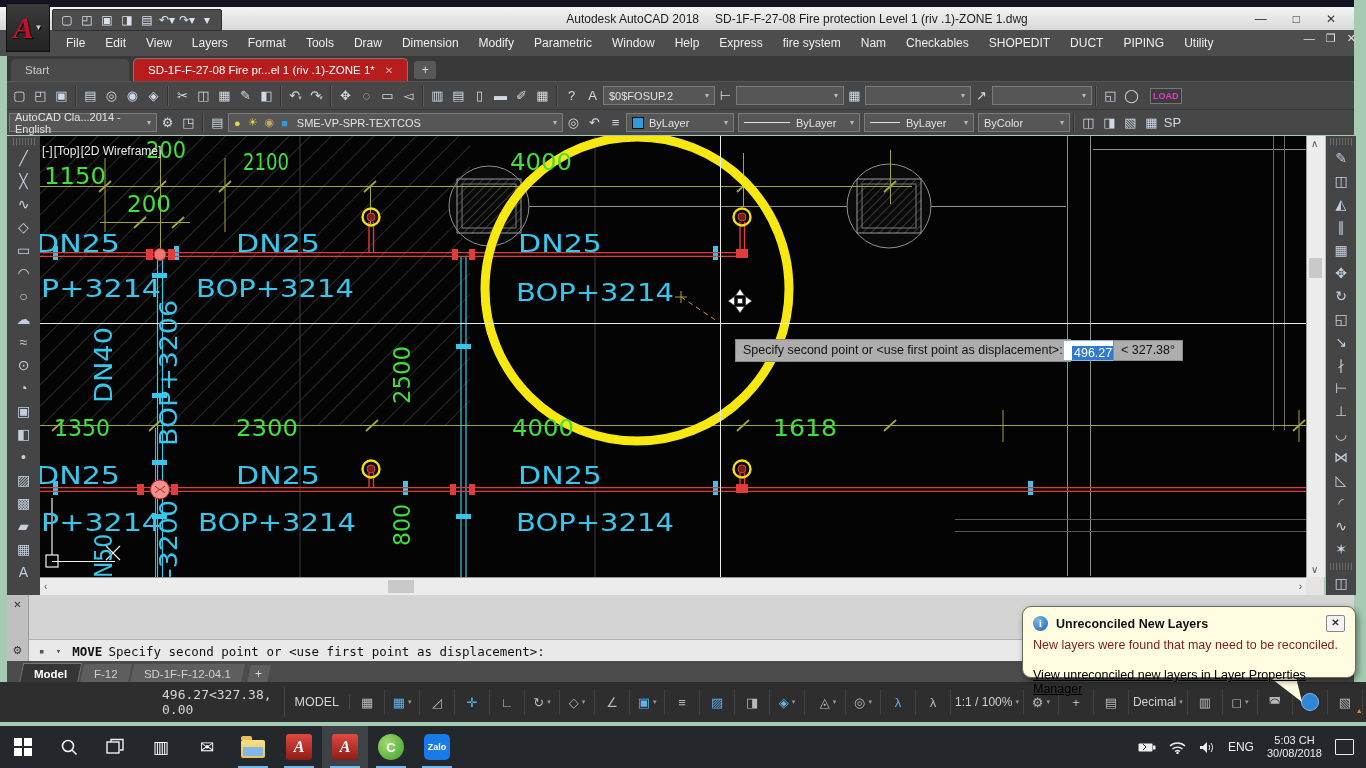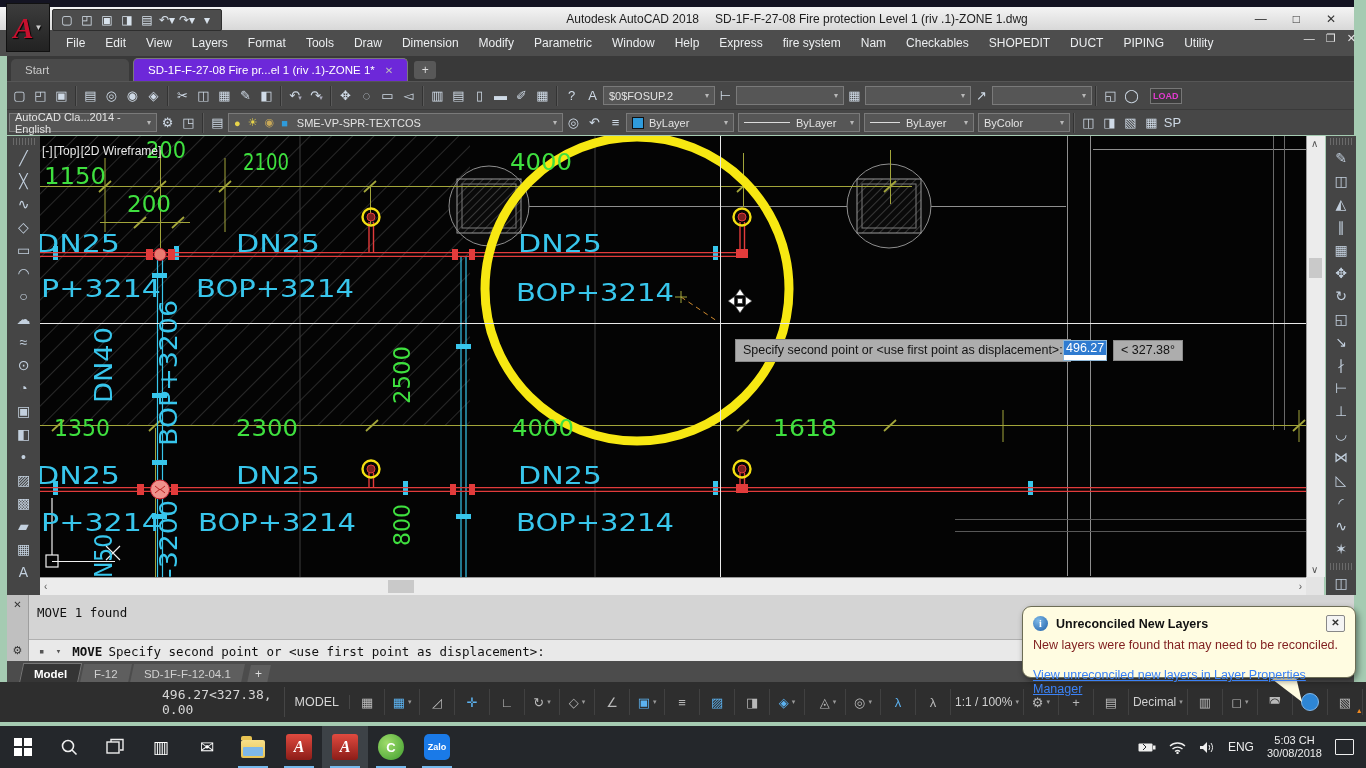--- a/index.html
+++ b/index.html
@@ -18,21 +18,21 @@
   .winbtns{position:absolute;right:18px;top:0;height:23px;display:flex;align-items:center;gap:26px;color:#333;font-size:12px}
   .winbtns span{cursor:default}
   
   .menubar{left:0;top:30px;width:1354px;height:26px;background:#4d4d4d;display:flex;align-items:center;padding-left:56px;box-sizing:border-box}
   .mi{color:#eceef0;font-size:12px;padding:0 10px;line-height:26px;cursor:default}
   .mdi{position:absolute;right:6px;top:32px;color:#e6e6e6;font-size:11px;letter-spacing:4px}
   
   .filetabs{left:7px;top:56px;width:1347px;height:25px;background:#393939;display:flex;align-items:flex-end}
   .ftab{height:22px;display:flex;align-items:center;padding:0 14px;font-size:11.5px;border-radius:5px 5px 0 0;margin-left:4px}
   .ftab.start{background:#4a4a4a;color:#c9c9c9;width:90px}
-  .ftab.active{background:#6d28d9;color:#fff;border:1px solid #7a7a7a;border-bottom:none}
+  .ftab.active{background:#b91c1c;color:#fff;border:1px solid #7a7a7a;border-bottom:none}
   .ftab .x{margin-left:10px;color:#bbb;font-size:10px}
   .ftab-plus{width:22px;height:18px;background:#585858;border-radius:3px;color:#ddd;text-align:center;line-height:18px;margin-left:6px;margin-bottom:2px;font-size:12px}
   
   .tb{left:7px;width:1347px;background:#474747;display:flex;align-items:center;box-sizing:border-box}
   .tb1{top:81px;height:28px;border-top:1px solid #565656;padding-left:2px}
   .tb2{top:109px;height:26px;border-top:1px solid #3a3a3a;padding-left:2px}
   .tbi{width:21px;height:22px;color:#cfdae6;font-size:13px;line-height:22px;text-align:center;cursor:default;flex:none}
   .tbi .dd{font-size:7px;color:#aab;margin-left:-2px}
   .sep{width:1px;height:20px;background:#333;border-right:1px solid #5a5a5a;margin:0 3px;flex:none}
   .combo{display:flex;align-items:center;height:19px;background:#565656;border:1px solid #7a7a7a;color:#e3e3e3;font-size:11px;padding:0 5px;box-sizing:border-box;flex:none}
@@ -50,21 +50,21 @@
   .vplabel{position:absolute;left:2px;top:8px;color:#e8e8e8;font-size:12px;z-index:5}
   .vplabel span{margin-right:1px;cursor:default}
   .vscroll{left:1306px;top:136px;width:18px;height:441px;background:#ececec;border-left:1px solid #999}
   .hscroll{left:40px;top:577px;width:1266px;height:18px;background:#ececec;border-top:1px solid #999}
   .scr-arrow{position:absolute;color:#555;font-size:10px}
   .vthumb{position:absolute;left:2px;top:122px;width:13px;height:20px;background:#c9c9c9}
   .hthumb{position:absolute;left:348px;top:2px;width:26px;height:13px;background:#c9c9c9}
   .corner{left:1306px;top:577px;width:18px;height:18px;background:#e4e4e4}
   
   .dyn-tip{position:absolute;left:695px;top:203px;height:21px;background:#adadad;border:1px solid #8a8a8a;color:#141414;font-size:12.5px;line-height:21px;padding:0 7px;white-space:nowrap;z-index:6}
-  .dyn-val{position:absolute;left:1023px;top:204px;height:19px;background:#fff;border:1px solid #8fb8d8;z-index:6;display:flex;align-items:flex-start;padding:0 0}
+  .dyn-val{position:absolute;left:1023px;top:204px;height:19px;background:#fff;border:1px solid #8fb8d8;z-index:6;display:flex;align-items:flex-end;padding:0 8px}
   .dyn-val span{background:#2f7bd0;color:#fff;font-size:12.5px;padding:0 2px}
   .dyn-ang{position:absolute;left:1073px;top:204px;height:19px;background:#adadad;border:1px solid #8a8a8a;color:#141414;font-size:12.5px;line-height:19px;padding:0 7px;z-index:6;white-space:nowrap}
   .ct-g{fill:#3fe03f;font-size:23px;font-family:"DejaVu Sans",sans-serif}
   .ct-c{fill:#38c6ec;font-size:25px;font-family:"DejaVu Sans",sans-serif}
   
   .cmd{left:7px;top:595px;width:1347px;height:66px;background:#c6c6c6}
   .cmd-side{position:absolute;left:0;top:0;width:22px;height:66px;background:#c0c0c0;border-right:1px solid #9e9e9e;display:flex;flex-direction:column;align-items:center;justify-content:space-between;padding:4px 0;box-sizing:border-box;color:#333}
   .cmd-hist{position:absolute;left:22px;top:0;width:1325px;height:44px;background:#d4d4d4;font-family:"DejaVu Sans Mono",monospace;font-size:12.5px;color:#111;padding:10px 0 0 8px;box-sizing:border-box;line-height:16px}
   .cmd-act{position:absolute;left:22px;top:44px;width:1325px;height:22px;background:#e9e9e9;border-top:1px solid #b0b0b0;display:flex;align-items:center;font-family:"DejaVu Sans Mono",monospace;font-size:12.5px;color:#111}
   .cmd-act .gut{color:#555;font-size:9px;padding:0 8px 0 10px;letter-spacing:3px}
@@ -104,21 +104,21 @@
   .lang{font-size:12px}
   .chev{font-size:11px;color:#ddd}
   .ac-icon{width:17px;height:14px;border:1.5px solid #eee;border-radius:1px;position:relative}
   
   .notif{left:1022px;top:606px;width:334px;height:72px;background:#fffce1;border:1px solid #6d6d55;border-radius:9px;box-shadow:2px 3px 6px rgba(0,0,0,.45);z-index:60;padding:8px 10px;box-sizing:border-box}
   .notif-tail{left:1262px;top:677px;width:40px;height:25px;background:#fffce1;clip-path:polygon(18% 0,85% 0,100% 100%);z-index:59;filter:drop-shadow(1px 1px 1px rgba(0,0,0,.4))}
   .notif-head{display:flex;align-items:center;font-size:12.5px;font-weight:bold;color:#111}
   .info-i{width:15px;height:15px;border-radius:50%;background:radial-gradient(circle at 35% 30%,#7db9e8,#1d5ea8);color:#fff;font-size:10px;font-weight:bold;text-align:center;line-height:15px;margin-right:8px;font-family:"Liberation Serif",serif}
   .notif-x{margin-left:auto;width:17px;height:15px;border:1px solid #888;background:#f4f4f4;color:#333;font-size:10px;text-align:center;line-height:14px;border-radius:2px}
   .notif-body{font-size:12.5px;color:#7f1d1d;margin:6px 0 16px 0}
-  .notif-link{font-size:12.5px;color:#3b82f6;text-decoration:underline}
+  .notif-link{font-size:12.5px;color:#000000;text-decoration:underline}
 </style>
 </head>
 <body>
 
 <div class="screen">
 
   <div class="abs topstrip"></div>
 
   <div class="abs titlebar">
     <div class="title-text">
@@ -524,21 +524,20 @@
       </span>
   </div>
 
   <div class="abs cmd">
     <div class="cmd-grip"></div>
     <div class="cmd-side">
       <span style="font-size:10px">✕</span>
       <span style="font-size:11px">⚙</span>
     </div>
     <div class="cmd-hist">
-      <div>MOVE 1 found</div>
     </div>
     <div class="cmd-act">
       <span class="gut">▪ ▾</span>
       <b>MOVE</b>
       <span>Specify second point or &lt;use first point as displacement&gt;:</span>
     </div>
   </div>
 
   <div class="abs ltabs">
     <div class="ltab on">

